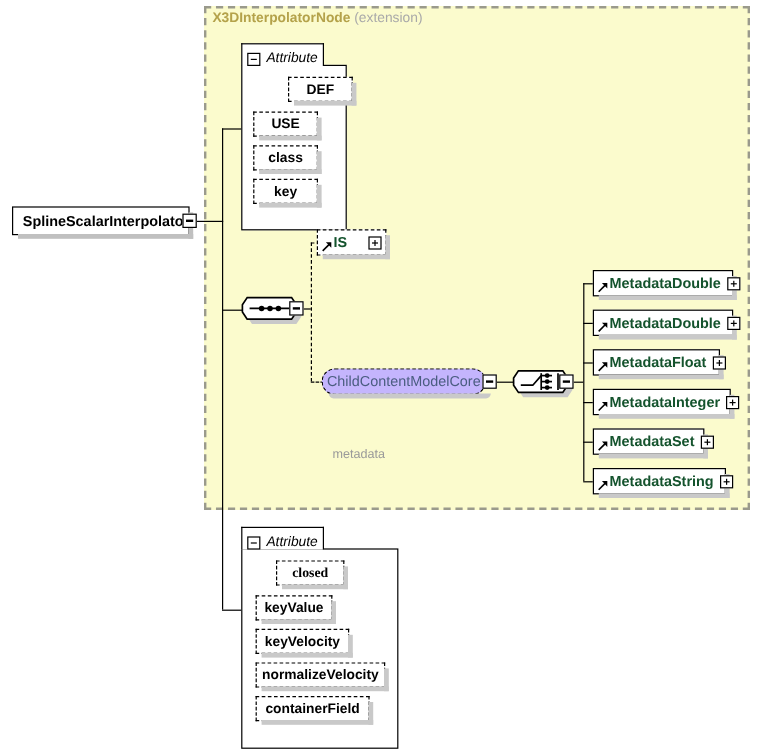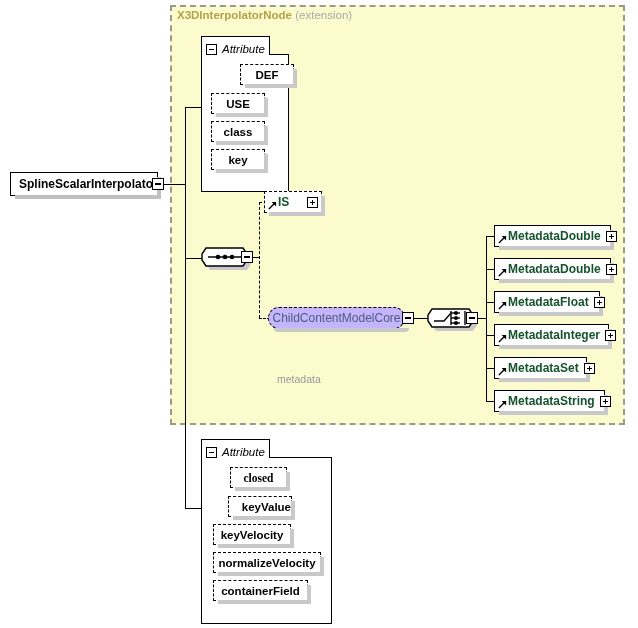--- a/index.html
+++ b/index.html
@@ -316,21 +316,21 @@
     <div class="attr-head" style="width:69px;">
       <span class="minus-box"></span>
       <span>Attribute</span>
     </div>
     <div class="attr-body" style="top:18px;width:131px;height:167px;"></div>
   </div>
 
   <div class="attr-item" style="left:230px;top:467px;width:57px;font-family:Liberation Serif, serif;">
     <span>closed</span>
   </div>
-  <div class="attr-item" style="left:228px;top:496px;width:64px;justify-content:flex-end;">
+  <div class="attr-item" style="left:213px;top:496px;width:64px;">
     <span>keyValue</span>
   </div>
   <div class="attr-item" style="left:213px;top:524px;width:78px;">
     <span>keyVelocity</span>
   </div>
   <div class="attr-item" style="left:213px;top:552px;width:108px;">
     <span>normalizeVelocity</span>
   </div>
   <div class="attr-item" style="left:213px;top:580px;width:95px;">
     <span>containerField</span>

